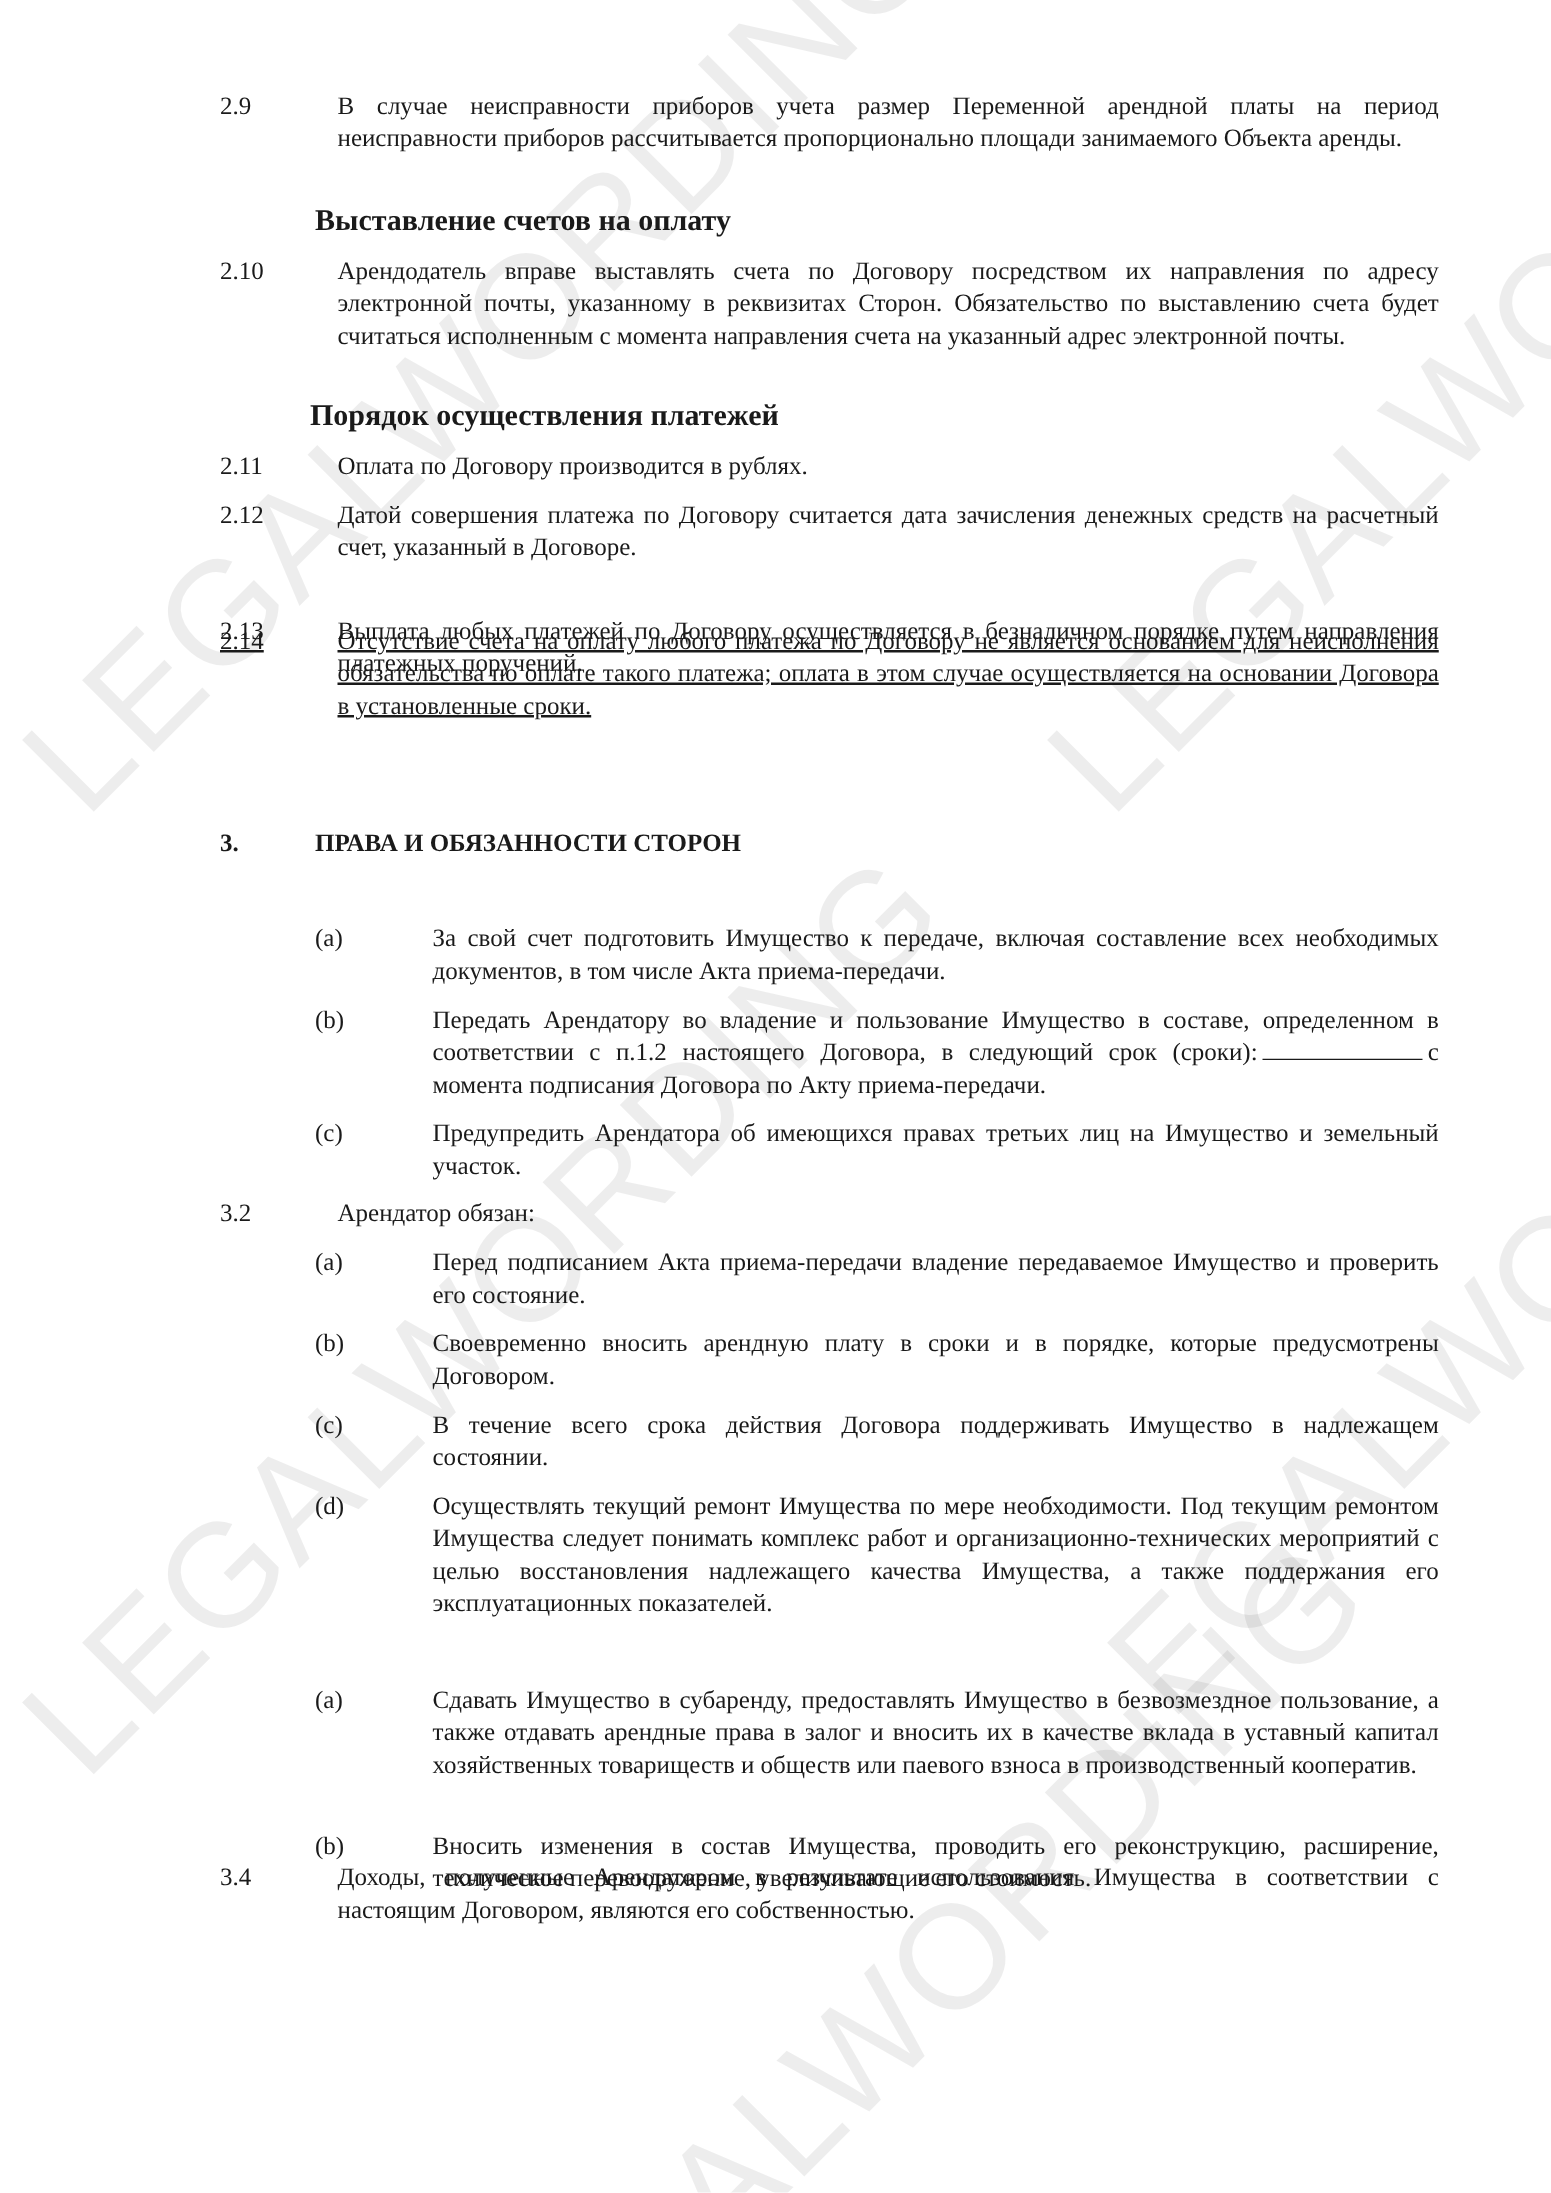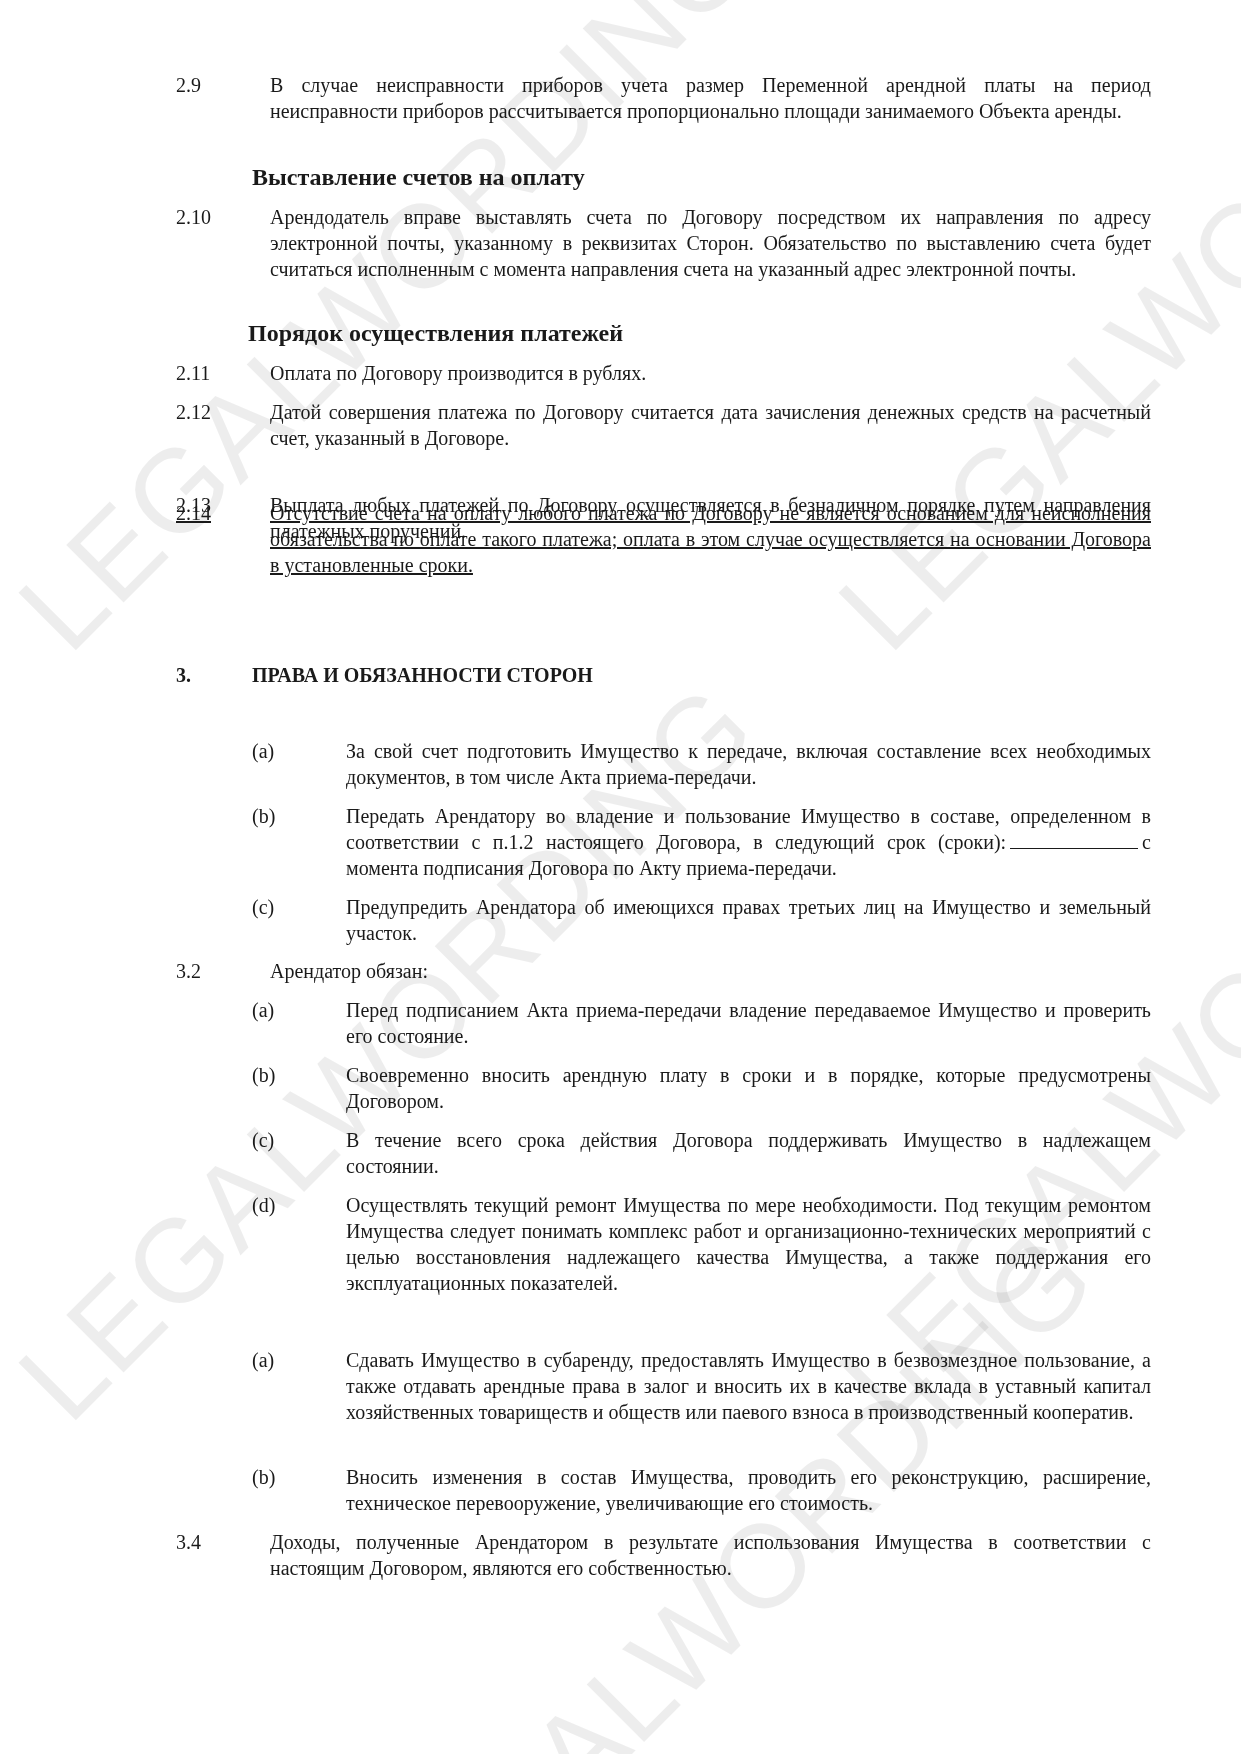--- a/index.html
+++ b/index.html
@@ -222,20 +222,20 @@
       <span class="text">Сдавать Имущество в субаренду, предоставлять Имущество в безвозмездное пользование, а также отдавать арендные права в залог и вносить их в качестве вклада в уставный капитал хозяйственных товариществ и обществ или паевого взноса в производственный кооператив.</span>
     </div>
   </div>
   <div class="sub" style="top:1464px;">
     <div class="row">
       <span class="num">(b)</span>
       <span class="text">Вносить изменения в состав Имущества, проводить его реконструкцию, расширение, техническое перевооружение, увеличивающие его стоимость.</span>
     </div>
   </div>
 
-  <div class="block" style="top:1529px;">
+  <div class="block" style="top:1489px;">
     <div class="row">
       <span class="num">3.4</span>
       <span class="text">Доходы, полученные Арендатором в результате использования Имущества в соответствии с настоящим Договором, являются его собственностью.</span>
     </div>
   </div>
 
 </div>
 
 </body></html>

